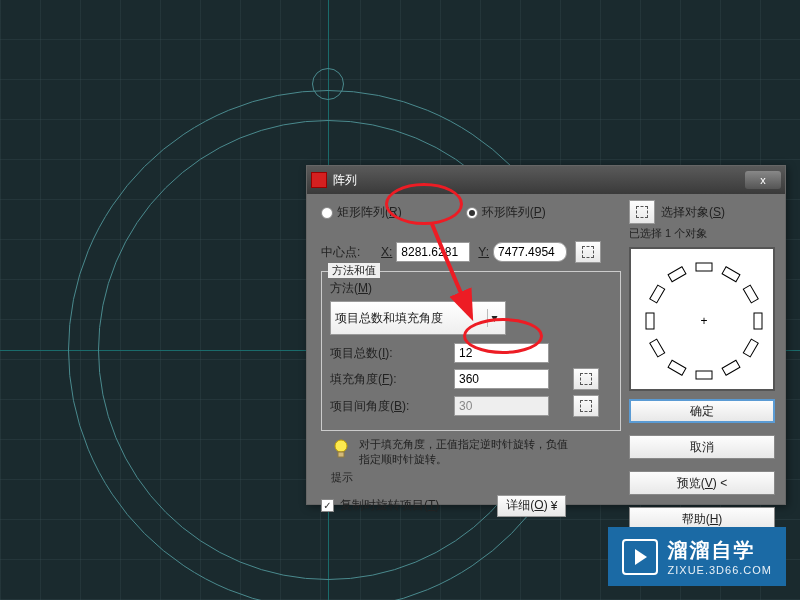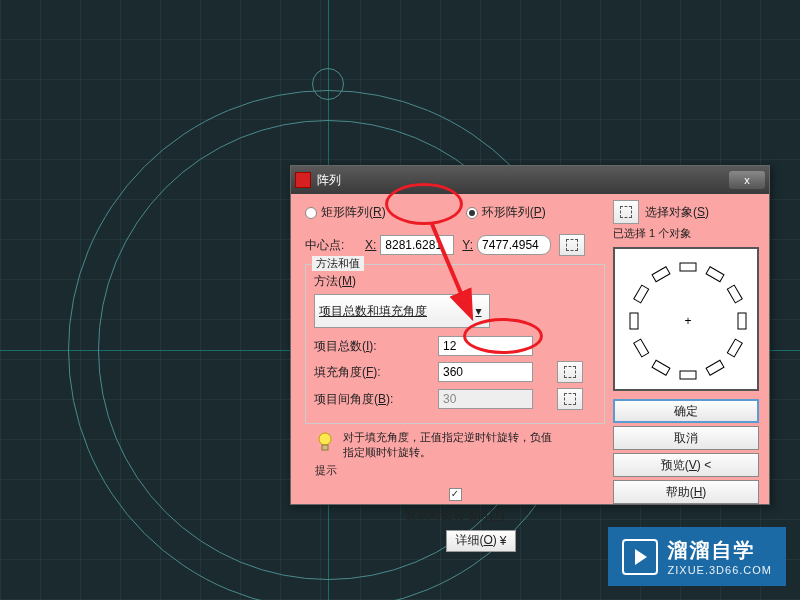--- a/index.html
+++ b/index.html
@@ -13,77 +13,77 @@
     }
     .axis-line { position: absolute; background: #1a6b6b; }
     .axis-h { height: 1px; width: 100%; top: 350px; }
     .axis-v { width: 1px; height: 100%; left: 328px; }
     .circle { position: absolute; border: 1px solid #4a8a8e; border-radius: 50%; }
     .circle1 { width: 520px; height: 520px; left: 68px; top: 90px; }
     .circle2 { width: 460px; height: 460px; left: 98px; top: 120px; }
     .small-circle { width: 32px; height: 32px; left: 312px; top: 68px; border: 1px solid #4a8a8e; border-radius: 50%; position: absolute; }
     
     
-    .dialog { position: absolute; left: 290px; top: 165px; width: 480px; height: 340px;
-      background: #fca5a5; border: 1px solid #666; 
+    .dialog { position: absolute; left: 306px; top: 165px; width: 480px; height: 340px;
+      background: #737373; border: 1px solid #666; 
       box-shadow: 2px 2px 8px rgba(0,0,0,0.4); }
     .titlebar { height: 28px; background: linear-gradient(#5a5a5a, #3a3a3a); 
       display: flex; align-items: center; padding: 0 4px; color: #fff; font-size: 12px; }
     .titlebar-icon { width: 16px; height: 16px; background: #d42020; margin-right: 6px; border: 1px solid #900; }
     .titlebar-title { flex: 1; }
     .close-btn { width: 36px; height: 18px; background: linear-gradient(#888,#555); border-radius: 3px; 
       color: #fff; font-size: 11px; display: flex; align-items: center; justify-content: center; cursor: pointer; }
     
     .dialog-body { padding: 10px 14px; font-size: 12px; color: #222; position: relative; }
     
-    .row-radio { display: flex; align-items: center; gap: 40px; margin-bottom: 13px; }
+    .row-radio { display: flex; align-items: center; gap: 24px; margin-bottom: 20px; }
     .radio-option { display: flex; align-items: center; gap: 4px; }
     .radio { width: 12px; height: 12px; border: 1px solid #888; border-radius: 50%; background: #fff; position: relative; }
     .radio.checked::after { content: ''; position: absolute; inset: 2px; background: #333; border-radius: 50%; }
     
     .select-obj-btn { width: 26px; height: 24px; border: 1px solid #999; background: linear-gradient(#fdfdfd,#e8e8e8); 
       display: inline-flex; align-items: center; justify-content: center; font-size: 10px; }
     .pick-icon { width: 12px; height: 12px; border: 1px dashed #555; position: relative; }
     
     .row-center { display: flex; align-items: center; gap: 4px; margin-bottom: 8px; }
     .group-box { border: 1px solid #ccc; padding: 8px; margin-bottom: 6px; position: relative; }
     .group-title { position: absolute; top: -9px; left: 6px; background: #f0f0f0; padding: 0 4px; font-size: 11px; }
     
     .label-col { display: inline-block; }
     .input-field { height: 20px; border: 1px solid #999; background: #fff; padding: 0 4px; font-size: 12px; }
     .input-field.readonly { background: #eee; color: #888; }
     .select-field { height: 22px; border: 1px solid #999; background: linear-gradient(#fff,#eee); padding: 16px 4px; font-size: 12px; 
-      display: flex; align-items: center; justify-content: space-between; position: relative; text-decoration: underline; }
+      display: flex; align-items: center; justify-content: space-between; position: relative; }
     .select-arrow { width: 14px; height: 18px; border-left: 1px solid #bbb; display: flex; align-items: center; justify-content: center; }
     
     .form-row { display: flex; align-items: center; gap: 24px; margin-bottom: 5px; }
     .form-row .lbl { width: 100px; }
     .form-row .input-field { width: 95px; }
     .icon-btn { width: 26px; height: 22px; border: 1px solid #999; background: linear-gradient(#fdfdfd,#e8e8e8); 
       display: inline-flex; align-items: center; justify-content: center; }
     
     .tip-row { display: flex; gap: 8px; align-items: flex-start; margin-top: 4px; padding-left: 10px; width: 250px; }
     .bulb-icon { width: 20px; height: 24px; }
     .tip-text { font-size: 11px; line-height: 1.4; flex: 1; }
     .tip-label { font-size: 11px; margin-top: 2px; padding-left: 10px; }
     
-    .copy-row { display: flex; align-items: center; gap: 6px; margin-top: 10px; flex-direction: column; }
+    .copy-row { display: flex; align-items: center; gap: 6px; margin-top: 10px; }
     .checkbox { width: 13px; height: 13px; border: 1px solid #888; background: #fff; display: inline-flex; align-items: center; justify-content: center; }
     .checkbox.checked::after { content: '✓'; font-size: 10px; color: #333; line-height: 1; }
     
     .detail-btn { height: 22px; padding: 0 8px; border: 1px solid #999; background: linear-gradient(#fdfdfd,#e8e8e8); 
       font-size: 12px; display: inline-flex; align-items: center; gap: 3px; margin-left: 52px; }
     
     
     .right-panel { position: absolute; right: 10px; top: 6px; width: 146px; display: flex; flex-direction: column; }
     .sel-obj-row { display: flex; align-items: center; gap: 6px; margin-bottom: 2px; }
     .sel-count { font-size: 11px; margin-bottom: 6px; }
     .preview-box { width: 146px; height: 144px; border: 2px solid #555; background: #fff; position: relative; margin-bottom: 8px; }
     .action-btn { height: 24px; border: 1px solid #888; background: linear-gradient(#fdfdfd,#e8e8e8); 
-      font-size: 12px; margin-bottom: 3px; cursor: pointer; display: flex; align-items: center; justify-content: center; }
+      font-size: 12px; margin-bottom: 12px; cursor: pointer; display: flex; align-items: center; justify-content: center; }
     .action-btn.primary { border: 2px solid #5a9bd4; }
     
     
     .annotation { position: absolute; pointer-events: none; }
     .red-ellipse { border: 3px solid #ed1c24; border-radius: 50%; }
     .red-arrow-svg { position: absolute; }
     
     
     .watermark { position: absolute; right: 14px; bottom: 14px; background: #1b6aa5; color: #fff; 
       padding: 10px 14px; display: flex; gap: 10px; align-items: center; }

